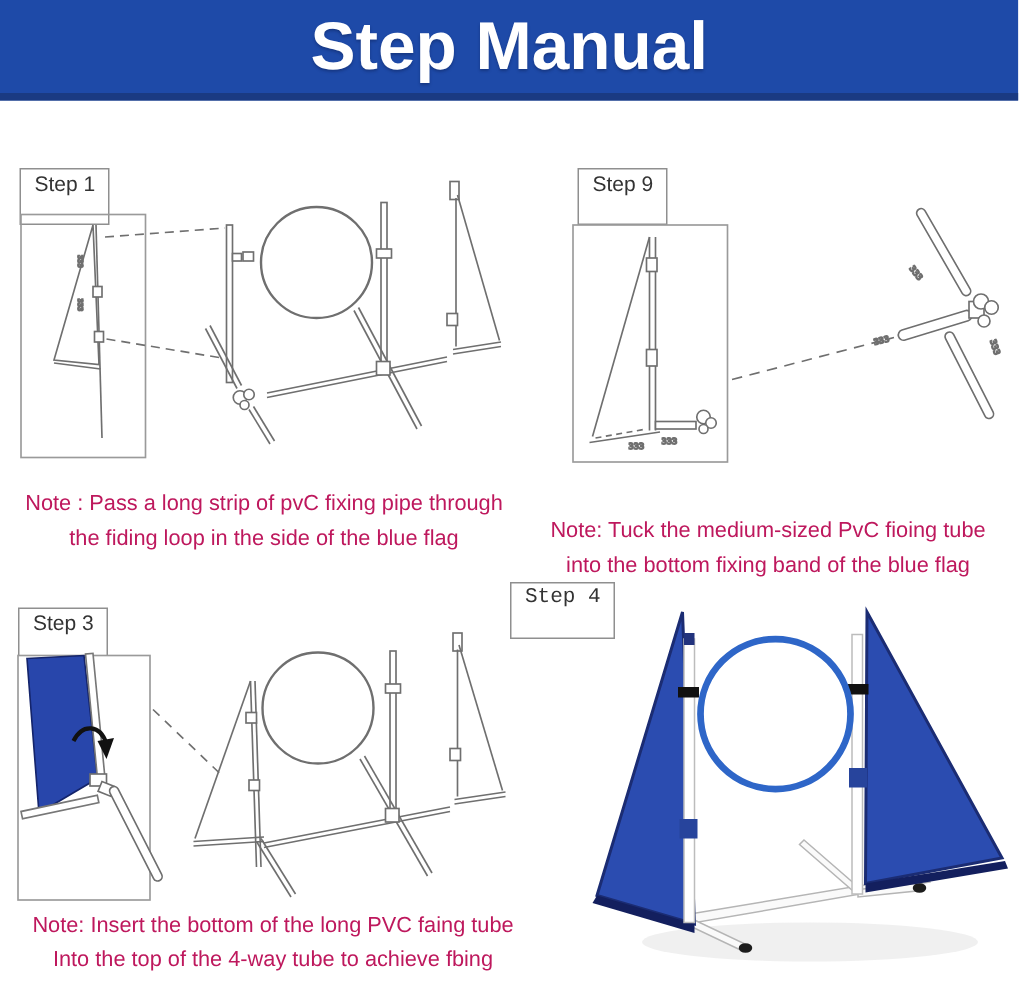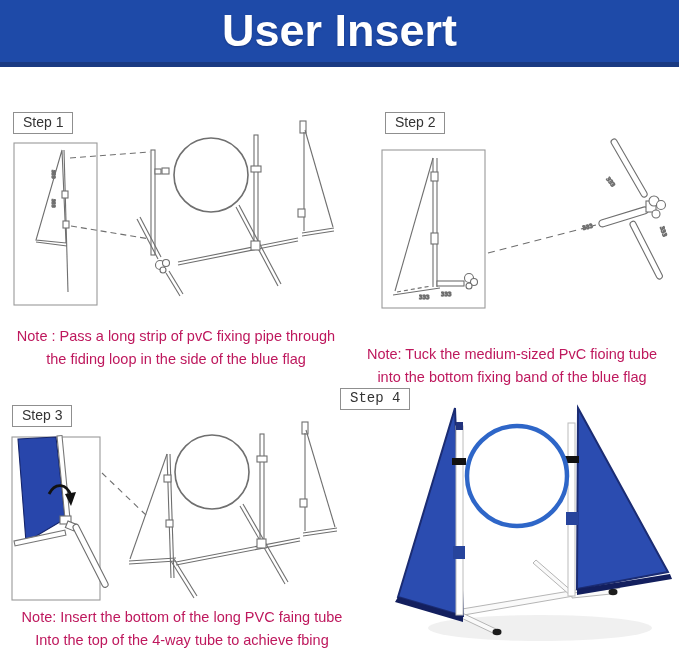--- a/index.html
+++ b/index.html
@@ -11,36 +11,36 @@
     position:absolute;left:0;top:0;width:679px;height:62px;
     background:#1e4aa8;border-bottom:5px solid #1a3a82;
     display:flex;align-items:center;justify-content:center;
   }
   .banner h1{
     margin:0;color:#ffffff;font-size:45px;font-weight:bold;
     letter-spacing:0px;text-shadow:0 1px 2px rgba(10,20,60,.35);
   }
   .step-label{
     position:absolute;background:#fff;border:1px solid #8f8f8f;
-    padding:1px 9px 2px 9px;font-size:14px;color:#333;line-height:17px;
+    padding:1px 9px 18px 9px;font-size:14px;color:#333;line-height:17px;
   }
   .illus{position:absolute;}
   .note{
     position:absolute;margin:0;color:#be185d;font-size:14.5px;
     line-height:1.58;text-align:center;white-space:pre-line;
   }
   svg text{font-family:"DejaVu Sans", sans-serif;}
 </style>
 </head>
 <body>
 
 <div class="page">
 
   <header class="banner">
-    <h1>User Insert</h1>
+    <h1>Step Manual</h1>
   </header>
 
   <section>
     <div class="step-label" style="left:13px;top:112px;">
       <span>Step 1</span>
     </div>
 
     <svg class="illus" style="left:8px;top:115px;" width="327" height="207" viewBox="0 0 327 207">
       <g stroke="#6f6f6f" fill="none" stroke-width="1.1">
         <rect x="6" y="28" width="83" height="162" stroke="#9a9a9a"></rect>
@@ -97,21 +97,21 @@
         </g>
       </g>
     </svg>
 
     <p class="note" style="left:8px;top:325px;width:336px;">Note : Pass a long strip of pvC fixing pipe through
 the fiding loop in the side of the blue flag</p>
   </section>
 
   <section>
     <div class="step-label" style="left:385px;top:112px;">
-      <span>Step 2</span>
+      <span>Step 9</span>
     </div>
 
     <svg class="illus" style="left:340px;top:115px;" width="339" height="200" viewBox="0 0 339 200">
       <g stroke="#6f6f6f" fill="none" stroke-width="1.1">
         <rect x="42" y="35" width="103" height="158" stroke="#9a9a9a"></rect>
 
         <g>
           <line x1="93" y1="43" x2="93" y2="172"></line>
           <line x1="97" y1="43" x2="97" y2="172"></line>
           <line x1="93" y1="43" x2="55" y2="176"></line>

